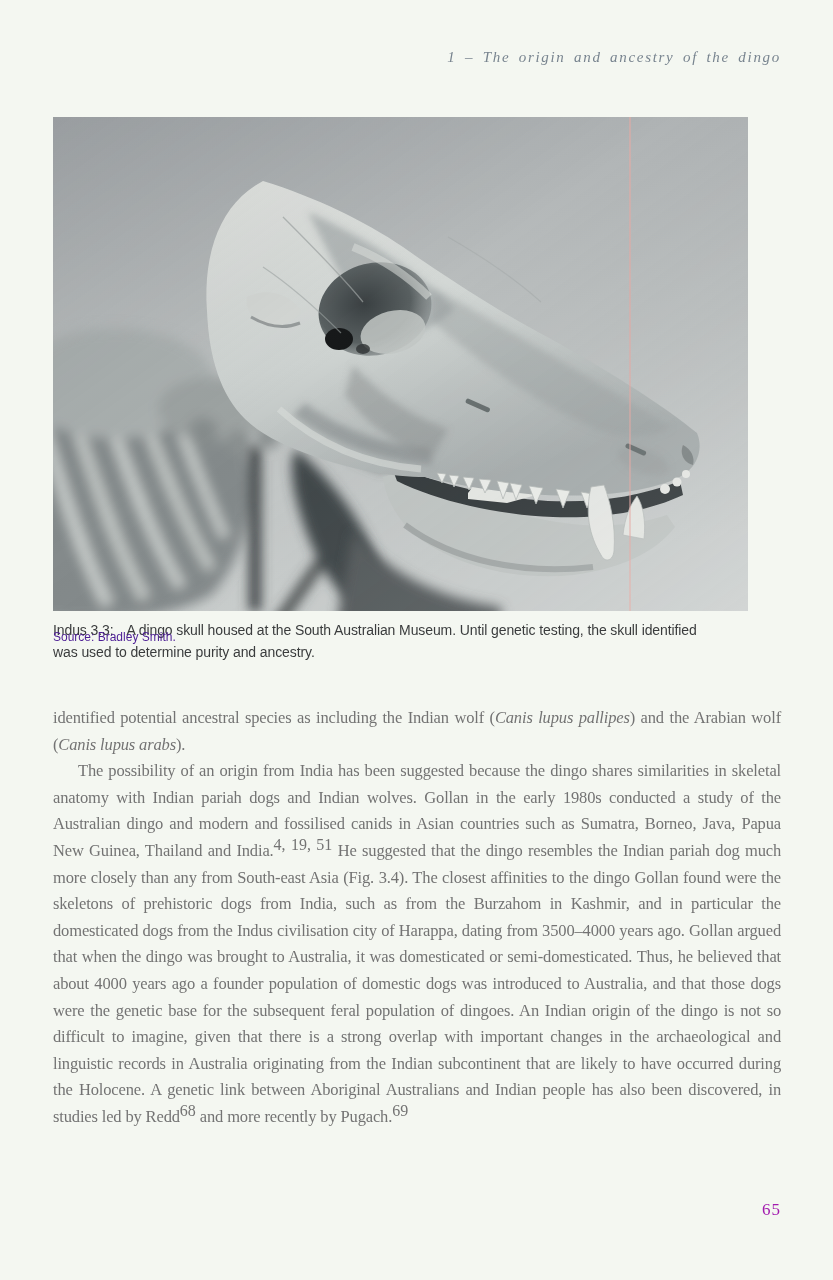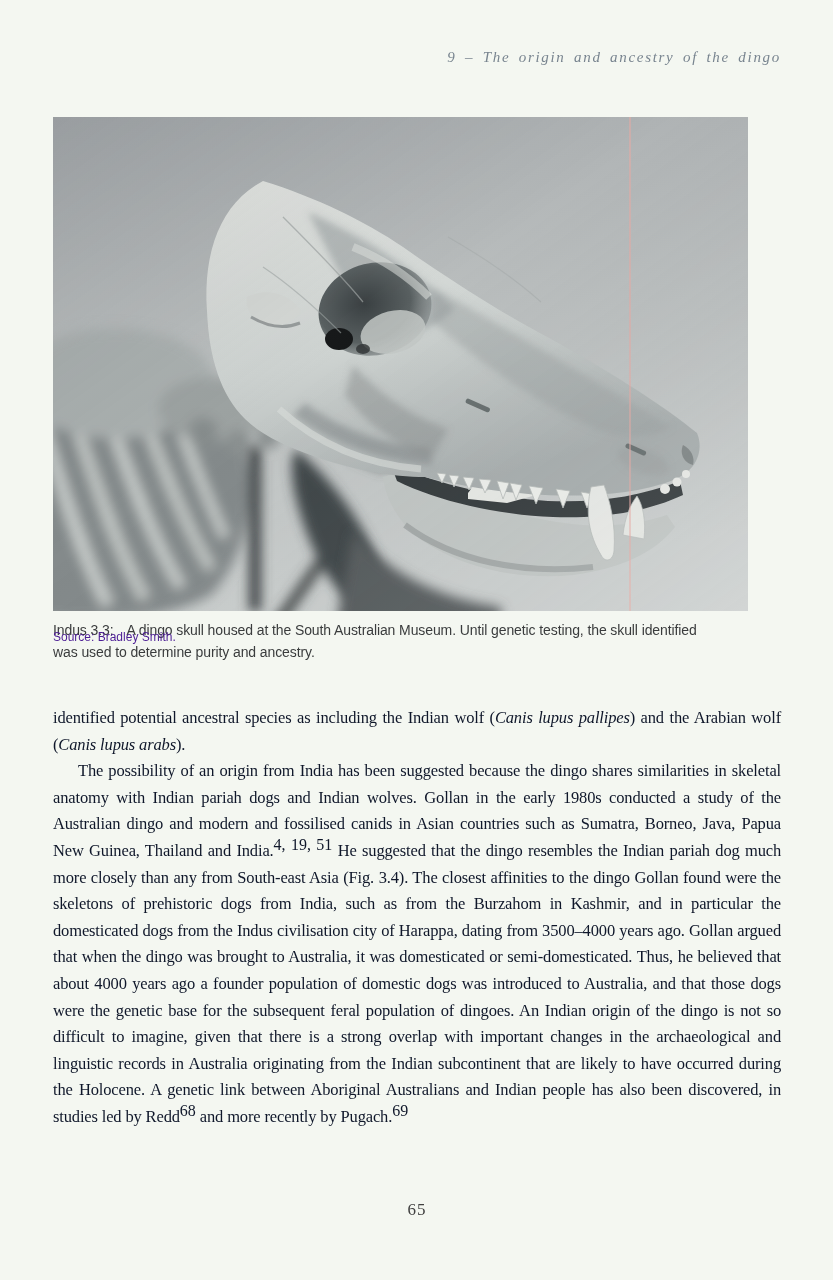--- a/index.html
+++ b/index.html
@@ -28,44 +28,44 @@
     color:#3a3c3d;
   }
   .caption .fig-label{margin-right:13px;}
   .source{
     position:absolute;top:630px;left:0;
     font-family:"Liberation Sans",sans-serif;
     font-size:12px;color:#4c1d95;letter-spacing:0;
   }
   .body-text{
     position:absolute;top:705px;left:0;width:728px;
-    color:#0f172a;
+    color:#737373;
   }
   .body-text p{
     margin:0;
     font-size:16.5px;line-height:26.6px;
     letter-spacing:-0.15px;
     text-align:justify;
   }
   .body-text p.indent{text-indent:25px;}
   .body-text em{font-style:italic;}
   .body-text sup{
     font-size:16px;line-height:0;vertical-align:super;letter-spacing:0;
   }
   .folio{
     position:absolute;top:1200px;left:0;width:728px;
-    text-align:center;font-size:17px;color:#404040;letter-spacing:1px;
+    text-align:right;font-size:17px;color:#a21caf;letter-spacing:1px;
   }
 </style>
 </head>
 <body>
 
 <div class="content">
 
-  <div class="running-head">9 – The origin and ancestry of the dingo</div>
+  <div class="running-head">1 – The origin and ancestry of the dingo</div>
 
   <div class="photo-frame">
 
     <svg viewBox="0 0 695 494" preserveAspectRatio="none">
       <defs>
         <linearGradient id="bgG" x1="0" y1="0" x2="0.2" y2="1">
           <stop offset="0" stop-color="#a9adaf"></stop>
           <stop offset="0.5" stop-color="#bbbfbf"></stop>
           <stop offset="1" stop-color="#cbcfce"></stop>
         </linearGradient>

